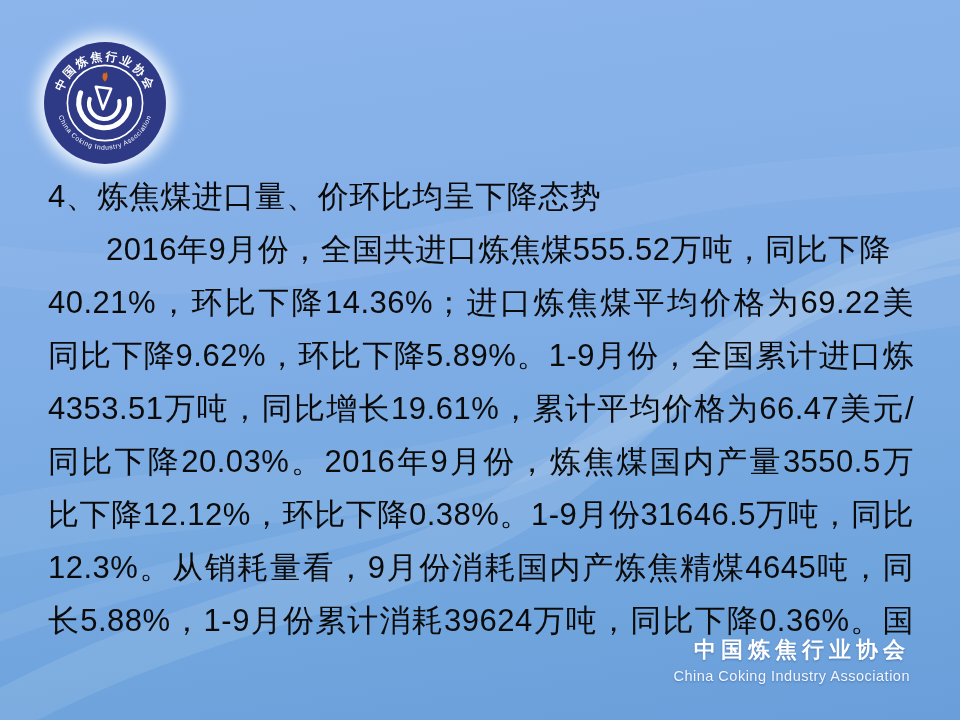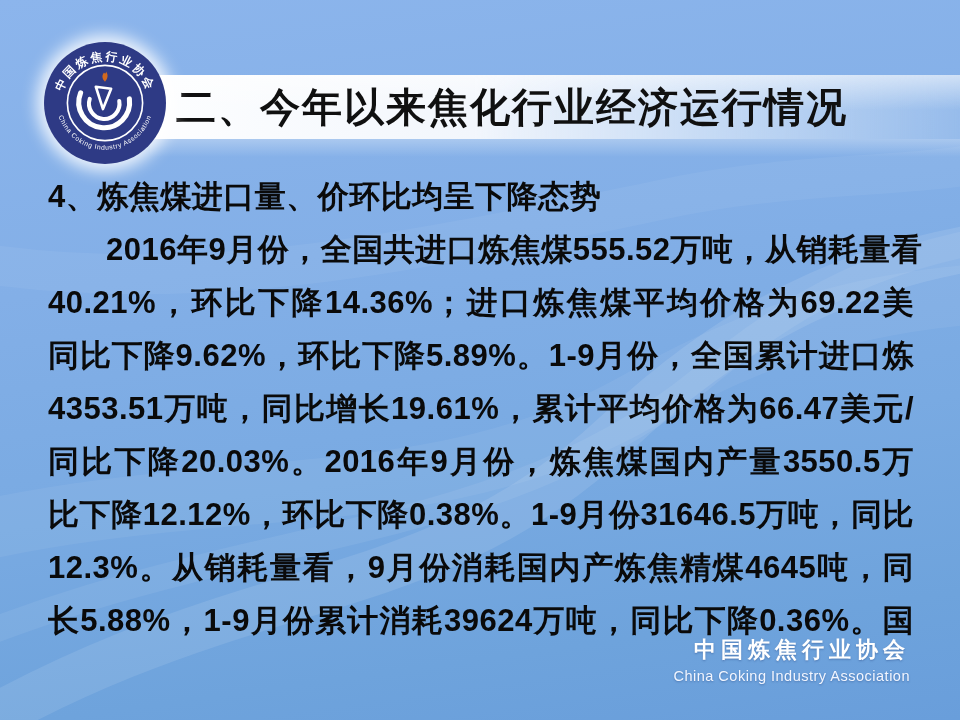--- a/index.html
+++ b/index.html
@@ -32,21 +32,21 @@
   
   .logo-wrap{
     position:absolute;left:44px;top:42px;width:122px;height:122px;border-radius:50%;
     box-shadow:0 0 16px 7px rgba(255,255,255,0.85);
     background:#2e3a85;
   }
   .logo-wrap svg{display:block;width:122px;height:122px;}
   
   .body-text{
     position:absolute;left:48px;top:170px;width:866px;
-    font-size:31px;font-weight:700;color:#0a0a0a;line-height:53px;
+    font-size:31px;font-weight:400;color:#0a0a0a;line-height:53px;
     letter-spacing:0.5px;
   }
   .body-line{height:53px;white-space:nowrap;}
   .jline{white-space:normal;text-align:justify;text-align-last:justify;overflow:hidden;}
   .indent{text-indent:58px;}
   
   .footer-org{
     position:absolute;right:50px;bottom:36px;text-align:right;color:#ffffff;
     text-shadow:0 1px 2px rgba(40,70,130,0.45);
   }
@@ -58,23 +58,20 @@
 
 <div class="slide">
 
   <svg class="streaks" viewBox="0 0 960 720" aria-hidden="true">
     <path d="M-80,760 C240,560 420,620 620,430 C760,300 880,260 1020,240" stroke="rgba(255,255,255,0.10)" stroke-width="46" fill="none"></path>
     <path d="M-120,680 C200,520 480,560 700,380 C830,270 920,250 1040,230" stroke="rgba(255,255,255,0.07)" stroke-width="26" fill="none"></path>
     <path d="M-60,540 C220,470 430,520 640,400 C800,310 900,300 1020,290" stroke="rgba(255,255,255,0.06)" stroke-width="60" fill="none"></path>
     <path d="M-40,260 C200,300 420,250 660,200 C800,170 900,180 1000,160" stroke="rgba(255,255,255,0.05)" stroke-width="40" fill="none"></path>
   </svg>
 
-  <div class="header-bar">
-    <div class="header-title">二、今年以来焦化行业经济运行情况</div>
-  </div>
 
   <div class="logo-wrap">
     <svg viewBox="0 0 120 120">
       <defs>
         <path id="arcTop" d="M 16,62 A 44,44 0 0 1 104,62" fill="none"></path>
         <path id="arcBottom" d="M 12,58 A 48,48 0 0 0 108,58" fill="none"></path>
       </defs>
       <circle cx="60" cy="60" r="58" fill="#2e3a85"></circle>
       <circle cx="60" cy="60" r="37" fill="none" stroke="#ffffff" stroke-width="1.6"></circle>
       <text font-size="11.5" font-weight="bold" fill="#ffffff" letter-spacing="2.5">
@@ -88,21 +85,21 @@
         <path d="M 36,50 A 25,25 0 1 0 84,56" stroke="#ffffff" stroke-width="5" fill="none" stroke-linecap="round"></path>
         <path d="M 45,56 A 15,15 0 1 0 74,58" stroke="#ffffff" stroke-width="4" fill="none" stroke-linecap="round"></path>
         <path d="M 51,44 L 58,66 L 66,46 Z" stroke="#ffffff" stroke-width="2.6" fill="none" stroke-linejoin="round"></path>
         <path d="M 59,30 C 56,34 58,37 60,39 C 62,37 64,33 61,29 C 61,31 60,32 59,30 Z" fill="#d2691e"></path>
       </g>
     </svg>
   </div>
 
   <div class="body-text">
     <div class="body-line">4、炼焦煤进口量、价环比均呈下降态势</div>
-    <div class="body-line indent">2016年9月份，全国共进口炼焦煤555.52万吨，从销耗量看</div>
+    <div class="body-line indent">2016年9月份，全国共进口炼焦煤555.52万吨，同比下降</div>
     <div class="body-line jline">40.21%，环比下降14.36%；进口炼焦煤平均价格为69.22美元/吨，</div>
     <div class="body-line jline">同比下降9.62%，环比下降5.89%。1-9月份，全国累计进口炼焦煤</div>
     <div class="body-line jline">4353.51万吨，同比增长19.61%，累计平均价格为66.47美元/吨，</div>
     <div class="body-line jline">同比下降20.03%。2016年9月份，炼焦煤国内产量3550.5万吨，同</div>
     <div class="body-line jline">比下降12.12%，环比下降0.38%。1-9月份31646.5万吨，同比下降</div>
     <div class="body-line jline">12.3%。从销耗量看，9月份消耗国内产炼焦精煤4645吨，同比增</div>
     <div class="body-line jline">长5.88%，1-9月份累计消耗39624万吨，同比下降0.36%。国内主</div>
   </div>
 
   <div class="footer-org">

